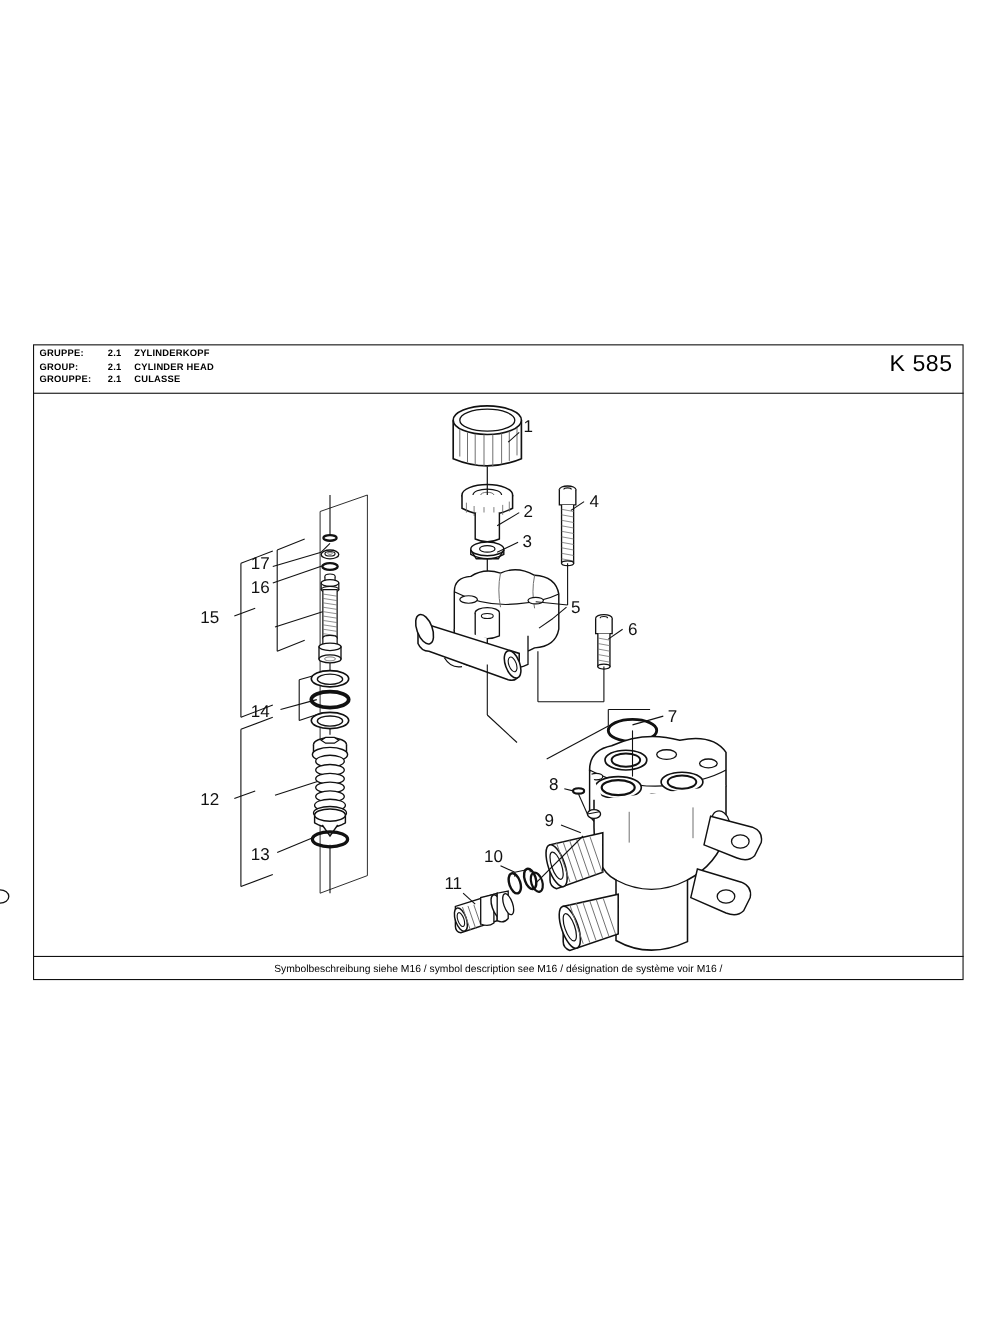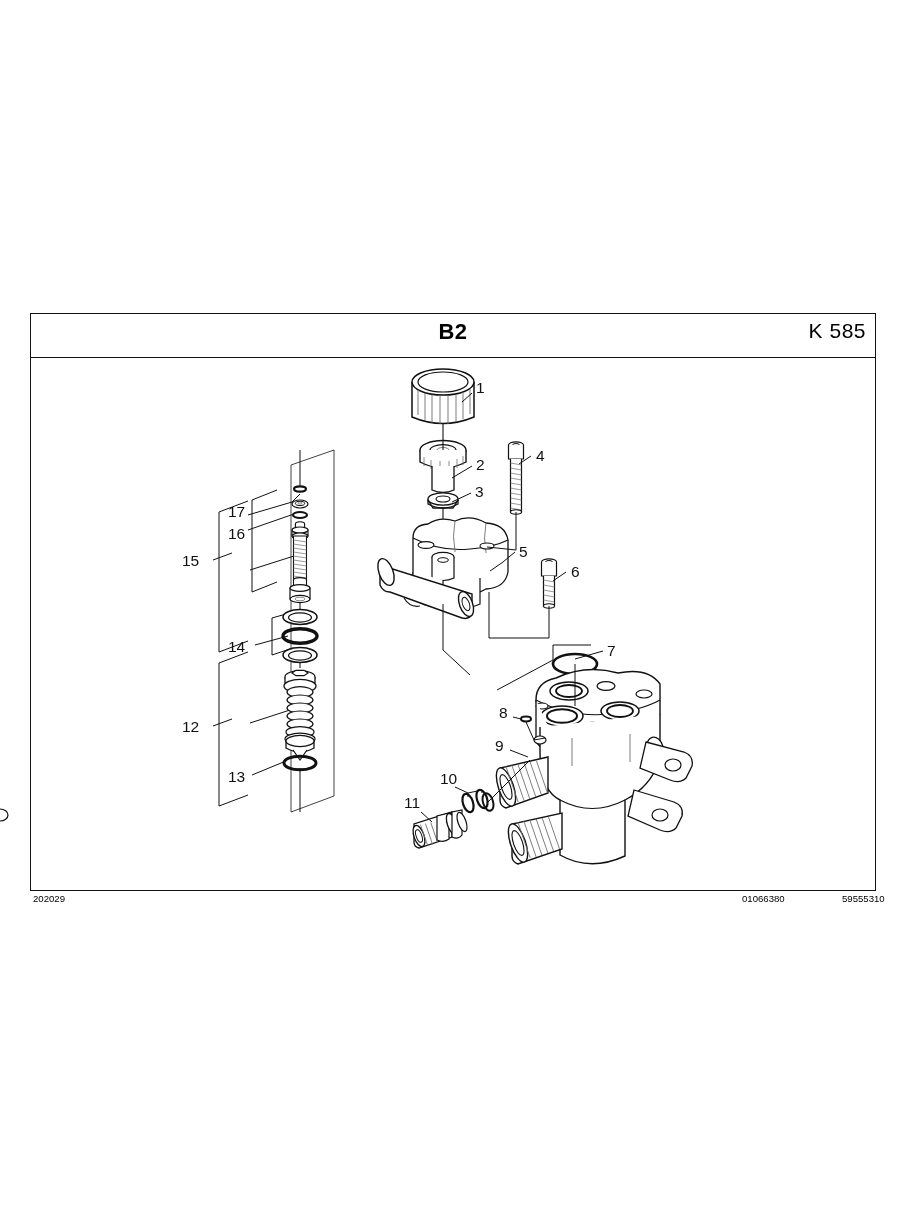--- a/index.html
+++ b/index.html
@@ -31,21 +31,41 @@
   svg text{font-family:"Liberation Sans",sans-serif;}
 </style>
 </head>
 <body>
 
 <div id="page">
 
   <div class="frame"></div>
 
   <div class="hdr">
-    <div class="hdr-title">B2</div>
+    <div class="hdr-group">
+      <table>
+        <tbody>
+            <tr>
+          <td class="lang">GRUPPE:</td>
+          <td class="num">2.1</td>
+          <td class="nm">ZYLINDERKOPF</td>
+        </tr>
+        <tr>
+          <td class="lang">GROUP:</td>
+          <td class="num">2.1</td>
+          <td class="nm">CYLINDER HEAD</td>
+        </tr>
+        <tr>
+          <td class="lang">GROUPPE:</td>
+          <td class="num">2.1</td>
+          <td class="nm">CULASSE</td>
+        </tr>
+      </tbody>
+        </table>
+    </div>
     <div class="hdr-code">K 585</div>
   </div>
 
   <svg width="906" height="1208" viewBox="0 0 906 1208">
     <defs>
       <g id="knurl"></g>
     </defs>
 
     <g stroke="#111" stroke-width="0.8" fill="none">
       <path d="M291,450 L334,450 L334,796 L291,796 Z" opacity="0"></path>
@@ -455,19 +475,15 @@
       <text x="404" y="808">11</text>
       <text x="182" y="732">12</text>
       <text x="228" y="782">13</text>
       <text x="228" y="652">14</text>
       <text x="182" y="566">15</text>
       <text x="228" y="539">16</text>
       <text x="228" y="517">17</text>
     </g>
   </svg>
 
-  <div class="foot">
-    <span class="l">202029</span>
-    <span class="m">01066380</span>
-    <span class="r">59555310</span>
-  </div>
+  <div class="note">Symbolbeschreibung siehe M16 / symbol description see M16 / désignation de système voir M16 /</div>
 
 </div>
 
 </body></html>

